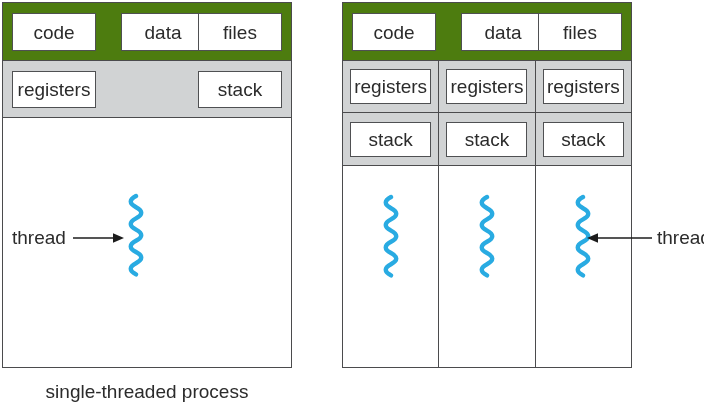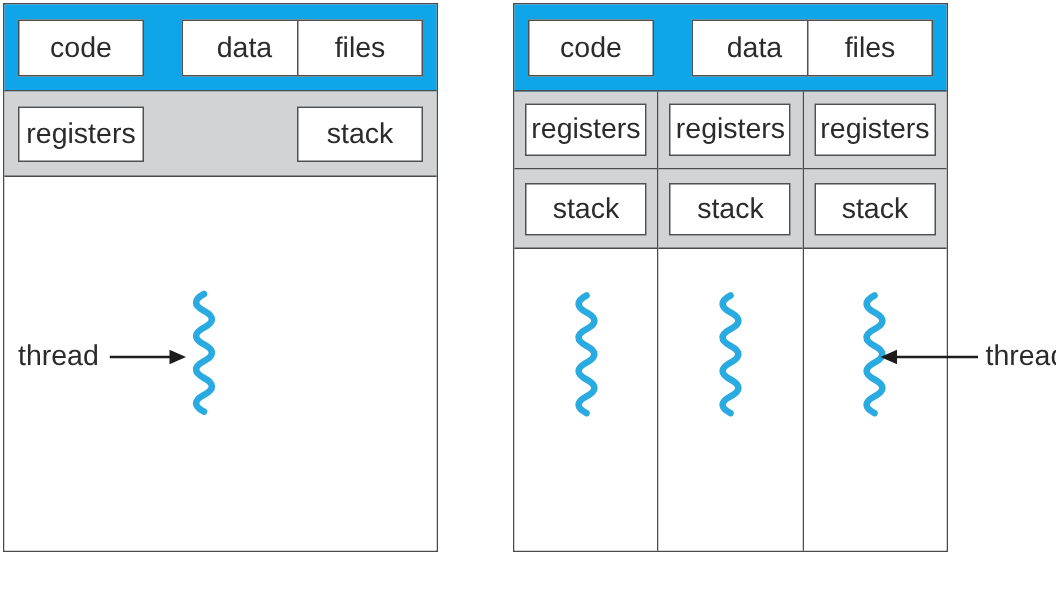--- a/index.html
+++ b/index.html
@@ -23,21 +23,21 @@
     background: #ffffff;
     box-sizing: border-box;
     display: flex;
     flex-direction: column;
   }
   #proc-left  { left: 2px; }
   #proc-right { left: 342px; }
 
   .band-top {
     height: 58px;
-    background: #0ea5e9;
+    background: #4d7c0f;
     border-bottom: 1.5px solid #4b4b4d;
     box-sizing: border-box;
     position: relative;
     flex: 0 0 auto;
   }
   .band-mid {
     height: 57px;
     background: #d1d3d4;
     border-bottom: 1.5px solid #4b4b4d;
     box-sizing: border-box;
@@ -243,14 +243,15 @@
     <line x1="0" y1="7" x2="41" y2="7" stroke="#1c1c1c" stroke-width="1.7"></line>
     <polygon points="40,2.2 51,7 40,11.8" fill="#1c1c1c"></polygon>
   </svg>
 
   <svg id="arrow-right-diagram" class="arrow-svg" width="66" height="14" viewBox="0 0 66 14">
     <line x1="11" y1="7" x2="66" y2="7" stroke="#1c1c1c" stroke-width="1.7"></line>
     <polygon points="12,2.2 1,7 12,11.8" fill="#1c1c1c"></polygon>
   </svg>
   <span id="thread-label-right" class="thread-label">thread</span>
 
+  <div id="caption-left" class="caption">single-threaded process</div>
 
 </div>
 
 </body></html>

